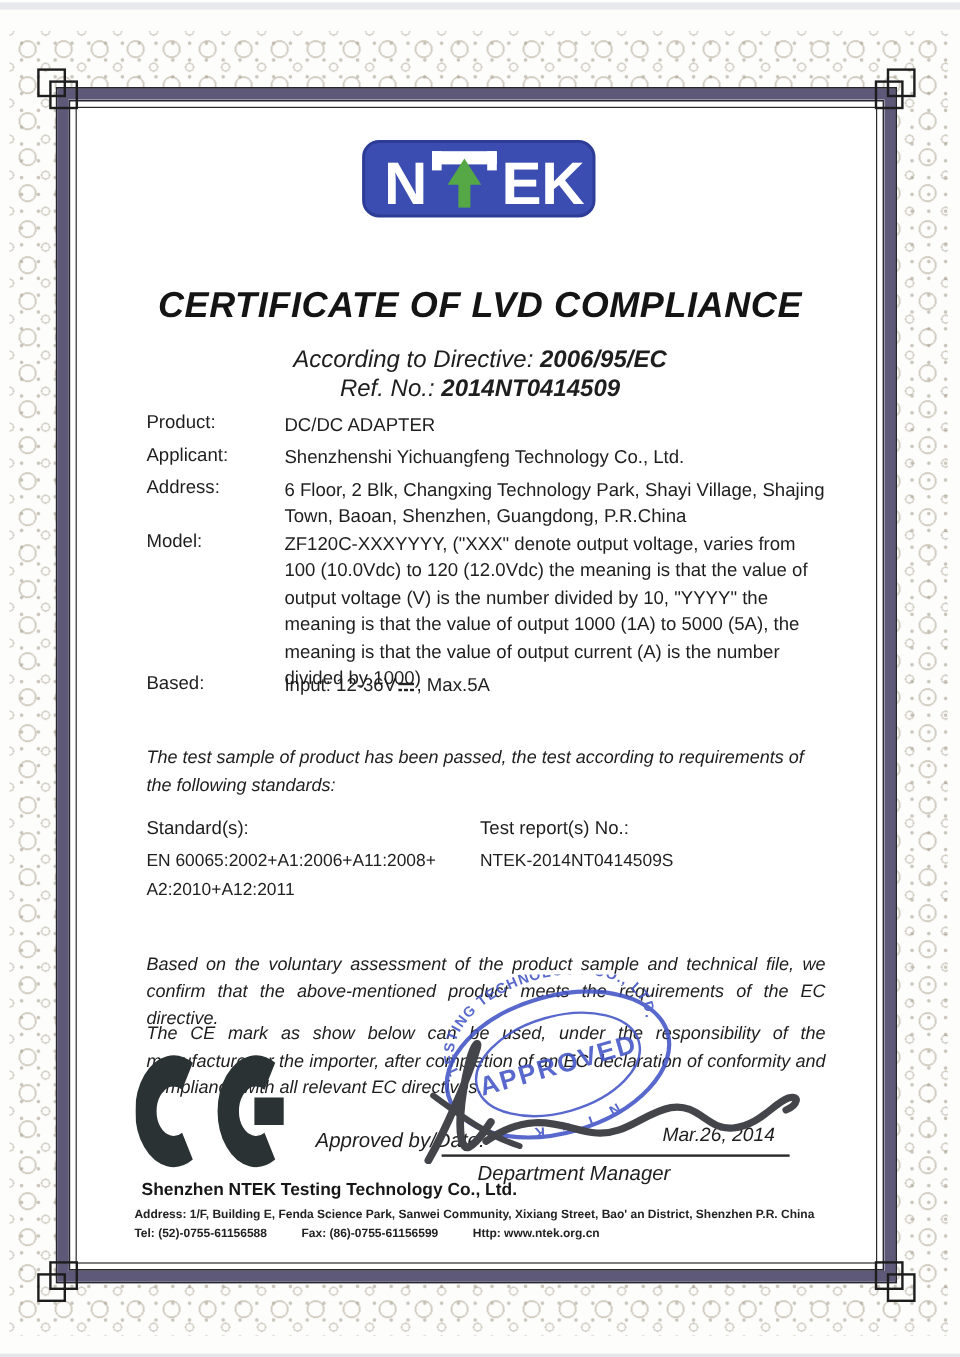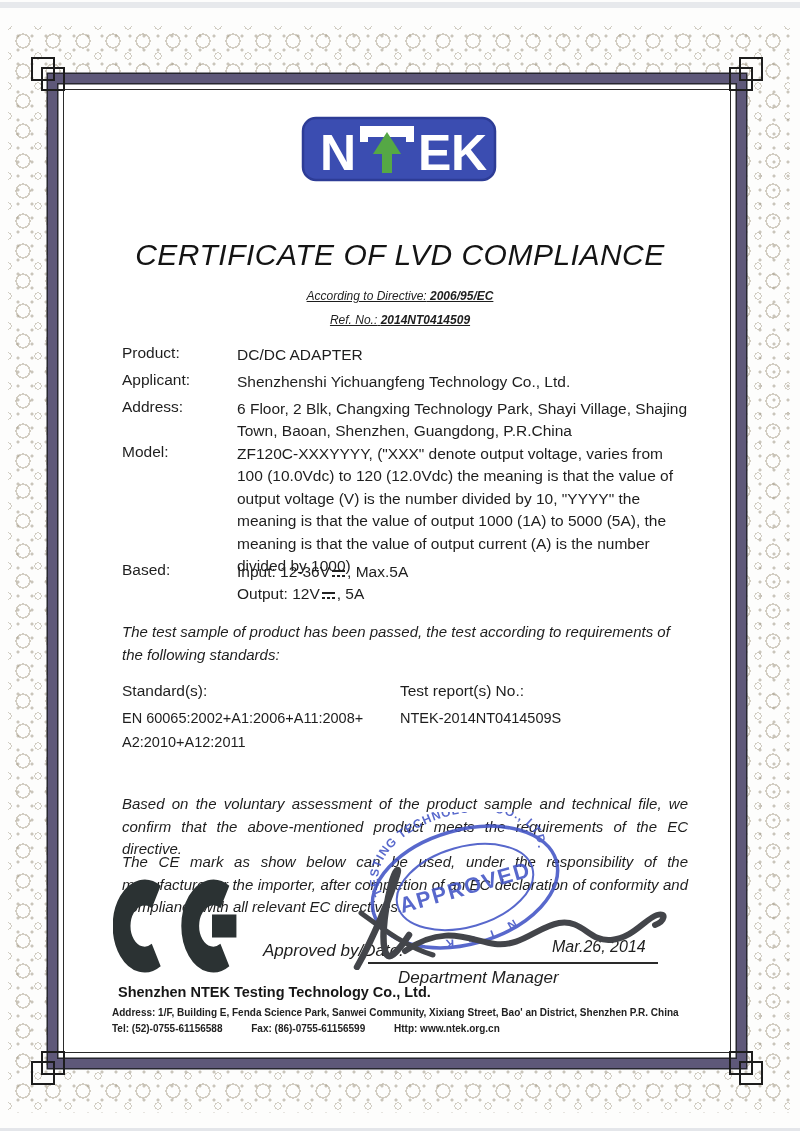--- a/index.html
+++ b/index.html
@@ -36,22 +36,22 @@
   .corner.tl{left:26px; top:52px;}
   .corner.tr{left:724px; top:52px; transform:scaleX(-1);}
   .corner.bl{left:26px; top:1046px; transform:scaleY(-1);}
   .corner.br{left:724px; top:1046px; transform:scale(-1,-1);}
 
   .abs{position:absolute;}
   .lbl{position:absolute; left:122px; font-size:15.5px;}
   .val{position:absolute; left:237px; font-size:15.5px; line-height:22.4px;}
   .centered{left:0; width:800px; text-align:center;}
 
-  .title{top:238px; font-size:30px; font-weight:normal; font-style:italic; letter-spacing:.5px; color:#141414;}
-  .subline{font-size:12px; font-style:italic;text-decoration:underline;}
+  .title{top:238px; font-size:30px; font-weight:bold; font-style:italic; letter-spacing:.5px; color:#141414;}
+  .subline{font-size:20px; font-style:italic;}
   .subline b{font-weight:bold;}
   .directive-line{top:289px;}
   .ref-line{top:313px;}
 
   .para{position:absolute; left:122px; width:566px; font-size:15px; font-style:italic; line-height:22.6px;}
   .justify{text-align:justify;margin-top:31px;}
 
   .std-label{font-size:15.5px;}
   .std-val{font-size:14.5px; line-height:24px;}
 
@@ -143,21 +143,20 @@
 
   <span class="lbl" style="top:398px;">Address:</span>
   <div class="val" style="top:398px; width:462px;">6 Floor, 2 Blk, Changxing Technology Park, Shayi Village, Shajing Town, Baoan, Shenzhen, Guangdong, P.R.China</div>
 
   <span class="lbl" style="top:443px;">Model:</span>
   <div class="val" style="top:443px; width:452px;">ZF120C-XXXYYYY, ("XXX" denote output voltage, varies from 100 (10.0Vdc) to 120 (12.0Vdc) the meaning is that the value of output voltage (V) is the number divided by 10, "YYYY" the meaning is that the value of output 1000 (1A) to 5000 (5A), the meaning is that the value of output current (A) is the number divided by 1000)</div>
 
   <span class="lbl" style="top:561px;">Based:</span>
   <div class="val" style="top:561px; width:452px;">
     <div><span>Input: 12-36V</span><span class="dc"></span><span>, Max.5A</span></div>
-    <div><span>Output: 12V</span><span class="dc"></span><span>, 5A</span></div>
   </div>
 
   <div class="para" style="top:621px;">The test sample of product has been passed, the test according to requirements of the following standards:</div>
 
   <span class="lbl std-label" style="top:682px;">Standard(s):</span>
   <div class="abs std-val" style="left:122px; top:706px;">
     <div>EN 60065:2002+A1:2006+A11:2008+</div>
     <div>A2:2010+A12:2011</div>
   </div>
   <span class="abs std-label" style="left:400px; top:682px; font-size:15.5px;">Test report(s) No.:</span>

